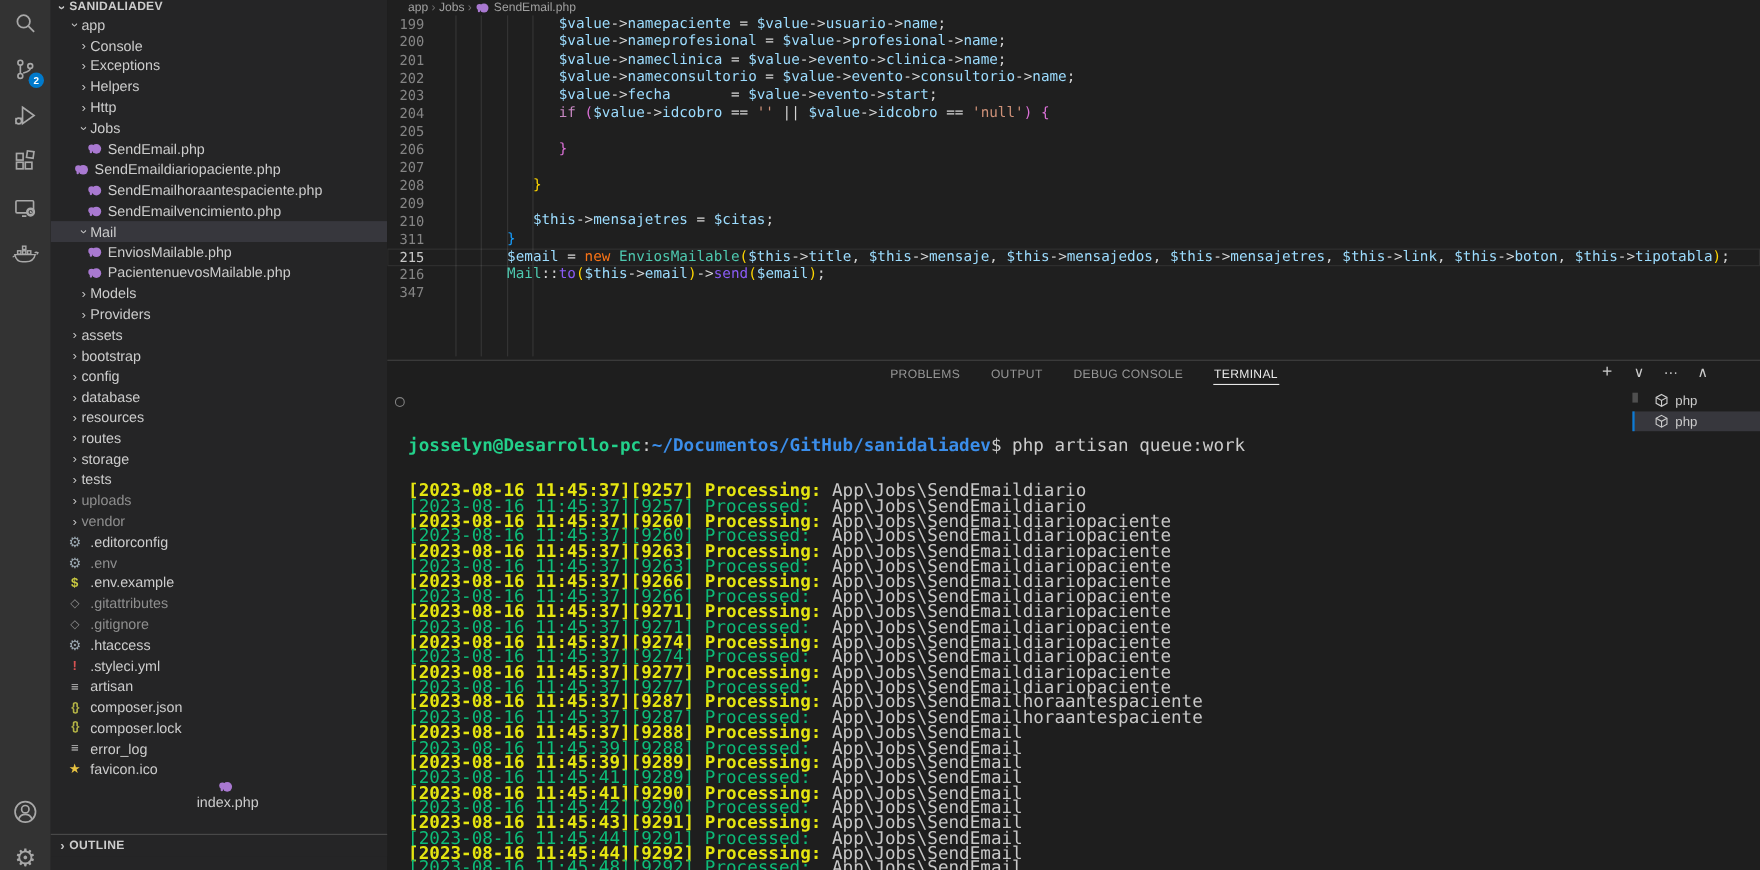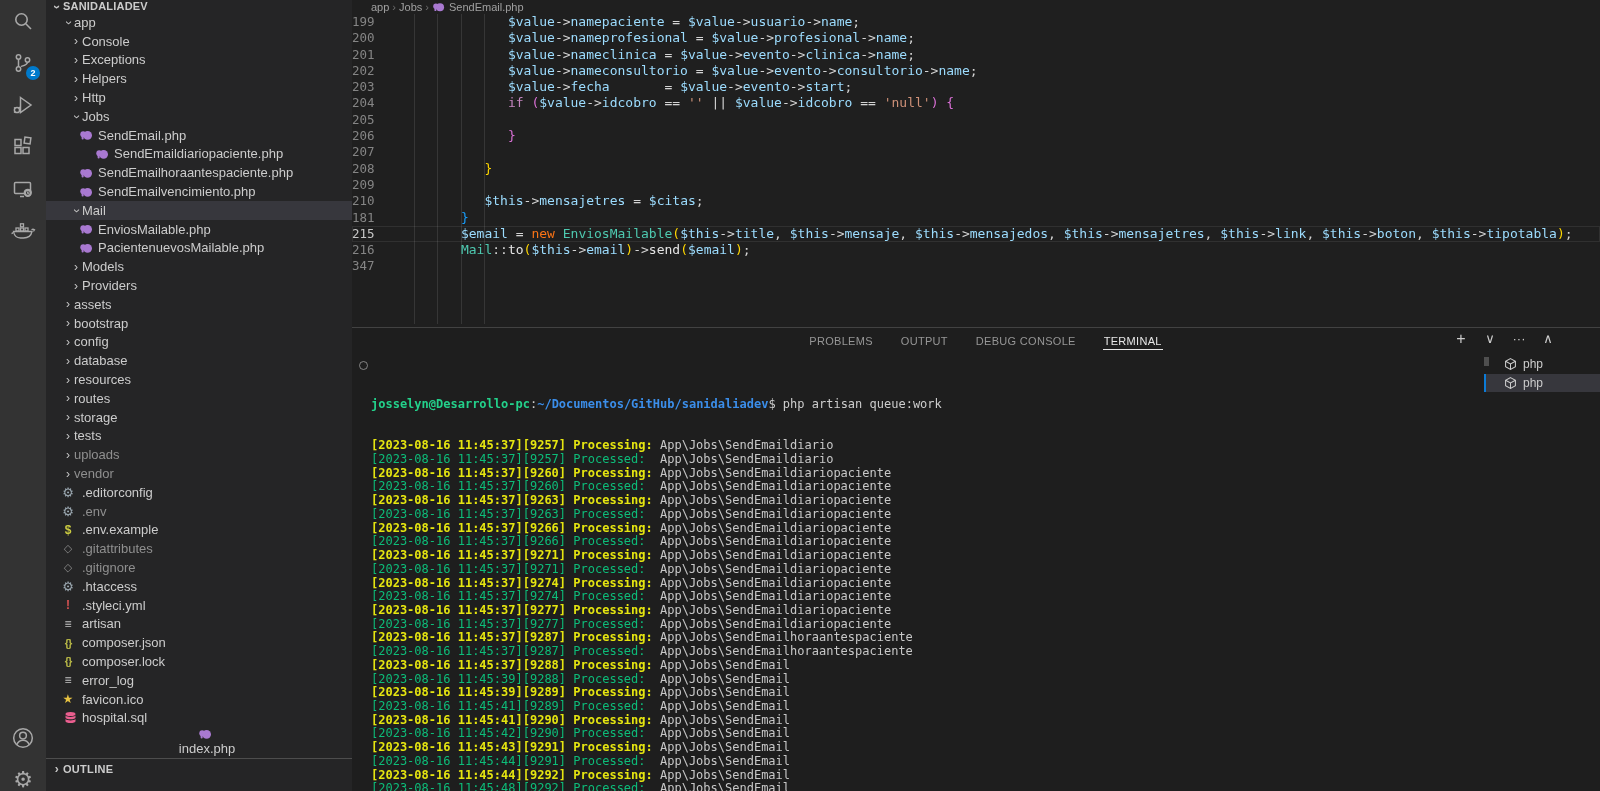--- a/index.html
+++ b/index.html
@@ -39,38 +39,38 @@
            letter-spacing:.3px;padding-left:5px;color:#cccccc;z-index:3;}
   
   .editor{position:absolute;left:352px;top:0;right:0;height:327px;background:#1f1f1f;overflow:hidden;}
   .breadcrumb{height:14px;display:flex;align-items:center;font-size:11px;color:#a0a0a0;padding-left:19px;gap:3px;}
   .breadcrumb .sep{color:#6e6e6e;font-size:11px;}
   .breadcrumb .fi{width:13px;margin-right:1px;}
   .codewrap{position:absolute;left:0;top:14px;right:0;bottom:0;
             font-family:"DejaVu Sans Mono",monospace;font-size:13px;line-height:16.3px;}
   .guide{position:absolute;top:0;bottom:3px;width:1px;background:#363636;}
   .cl{position:relative;height:16.3px;display:flex;white-space:pre;}
-  .cl .ln{width:45px;text-align:left;color:#858585;flex:none;font-size:12.5px;}
+  .cl .ln{width:45px;text-align:center;color:#858585;flex:none;font-size:12.5px;}
   .cl .lc{margin-left:17px;}
   .cl.active{outline:1px solid rgba(255,255,255,.08);outline-offset:-1px;}
   .cl.active .ln{color:#c6c6c6;}
   .tk-fg{color:#d4d4d4}.tk-var{color:#9cdcfe}.tk-kw{color:#c586c0}.tk-new{color:#f97316}
-  .tk-cls{color:#4ec9b0}.tk-fn{color:#e5e5e5}.tk-str{color:#ce9178}
+  .tk-cls{color:#4ec9b0}.tk-fn{color:#8b5cf6}.tk-str{color:#ce9178}
   .tk-b1{color:#ffd700}.tk-b2{color:#da70d6}.tk-b3{color:#179fff}
   
   .panel{position:absolute;left:352px;top:327px;right:0;bottom:0;background:#1e1e1e;border-top:1px solid #424242;}
   .panel-tabs{display:flex;align-items:center;height:24px;padding-left:19px;gap:26px;justify-content:center;}
   .ptab{font-size:11px;letter-spacing:.3px;color:#969696;cursor:pointer;padding:3px 1px 2px;position:relative;}
   .ptab.active{color:#e7e7e7;}
   .ptab.active::after{content:"";position:absolute;left:0;right:0;bottom:-1px;height:1px;background:#e7e7e7;}
   .panel-actions{position:absolute;top:3px;right:44px;display:flex;gap:13px;color:#cccccc;font-size:13px;}
   .pact{cursor:pointer;width:16px;text-align:center;}
   .pact.plus{font-size:16px;line-height:16px;}
   .term{position:absolute;left:0;top:26px;right:116px;bottom:0;overflow:hidden;
-        font-family:"DejaVu Sans Mono",monospace;font-size:12px;line-height:13.72px;
+        font-family:"DejaVu Sans Mono",monospace;font-size:16px;line-height:13.72px;
         padding:3px 0 0 19px;white-space:pre;}
   .tline{height:13.72px;}
   .tprompt .u{font-weight:bold;}
   .tprompt .p{font-weight:bold;}
   .tline .head-p{color:#e5e510;font-weight:bold;}
   .tline .head-d{color:#0dbc79;}
   .tline .job{color:#c8c8c8;}
   .cmd-circ{position:absolute;left:7px;top:7px;width:7px;height:7px;border:1px solid #9b9b9b;border-radius:50%;opacity:.8;}
   .termlist{position:absolute;top:27px;right:0;width:116px;bottom:0;font-size:12px;}
   .tl-item{height:18.5px;display:flex;align-items:center;gap:6px;padding-left:20px;color:#cccccc;cursor:pointer;}
@@ -199,21 +199,21 @@
             <svg width="14" height="14" viewBox="0 0 14 14">
               <g fill="#a979d1">
                 <circle cx="8.6" cy="7.3" r="4.4"></circle>
                 <circle cx="4.2" cy="6.2" r="2.9"></circle>
                 <rect x="2.6" y="6.2" width="2.1" height="5.2" rx="1"></rect>
               </g>
             </svg>
           </span>
           <span>SendEmail.php</span>
         </div>
-        <div class="trow" style="padding-left: 48px;">
+        <div class="trow" style="padding-left: 20px;">
           <span class="fi">
             <svg width="14" height="14" viewBox="0 0 14 14">
               <g fill="#a979d1">
                 <circle cx="8.6" cy="7.3" r="4.4"></circle>
                 <circle cx="4.2" cy="6.2" r="2.9"></circle>
                 <rect x="2.6" y="6.2" width="2.1" height="5.2" rx="1"></rect>
               </g>
             </svg>
           </span>
           <span>SendEmaildiariopaciente.php</span>
@@ -382,32 +382,20 @@
           <span class="fi">
             <span class="fi lines">≡</span>
           </span>
           <span>error_log</span>
         </div>
         <div class="trow" style="padding-left: 16px;">
           <span class="fi">
             <span class="fi star">★</span>
           </span>
           <span>favicon.ico</span>
-        </div>
-        <div class="trow" style="padding-left: 16px;">
-          <span class="fi">
-            <svg width="13" height="14" viewBox="0 0 13 14">
-              <g fill="#ea5e8f">
-                <ellipse cx="6.5" cy="3" rx="5" ry="2"></ellipse>
-                <path d="M1.5 4.5v2c0 1.1 2.2 1.8 5 1.8s5-.7 5-1.8v-2c-1 1-3 1.4-5 1.4s-4-.4-5-1.4z"></path>
-                <path d="M1.5 8v2.2C1.5 11.3 3.7 12 6.5 12s5-.7 5-1.8V8c-1 1-3 1.4-5 1.4S2.5 9 1.5 8z"></path>
-              </g>
-            </svg>
-          </span>
-          <span>hospital.sql</span>
         </div>
         <div class="trow" style="padding-left: 16px; flex-direction: column;">
           <span class="fi">
             <svg width="14" height="14" viewBox="0 0 14 14">
               <g fill="#a979d1">
                 <circle cx="8.6" cy="7.3" r="4.4"></circle>
                 <circle cx="4.2" cy="6.2" r="2.9"></circle>
                 <rect x="2.6" y="6.2" width="2.1" height="5.2" rx="1"></rect>
               </g>
             </svg>
@@ -448,21 +436,21 @@
         <div class="cl"><span class="ln">201</span><span class="lc"><span class="tk-fg">            </span><span class="tk-var">$value</span><span class="tk-fg">-&gt;</span><span class="tk-var">nameclinica</span><span class="tk-fg"> = </span><span class="tk-var">$value</span><span class="tk-fg">-&gt;</span><span class="tk-var">evento</span><span class="tk-fg">-&gt;</span><span class="tk-var">clinica</span><span class="tk-fg">-&gt;</span><span class="tk-var">name</span><span class="tk-fg">;</span></span></div>
         <div class="cl"><span class="ln">202</span><span class="lc"><span class="tk-fg">            </span><span class="tk-var">$value</span><span class="tk-fg">-&gt;</span><span class="tk-var">nameconsultorio</span><span class="tk-fg"> = </span><span class="tk-var">$value</span><span class="tk-fg">-&gt;</span><span class="tk-var">evento</span><span class="tk-fg">-&gt;</span><span class="tk-var">consultorio</span><span class="tk-fg">-&gt;</span><span class="tk-var">name</span><span class="tk-fg">;</span></span></div>
         <div class="cl"><span class="ln">203</span><span class="lc"><span class="tk-fg">            </span><span class="tk-var">$value</span><span class="tk-fg">-&gt;</span><span class="tk-var">fecha</span><span class="tk-fg">       = </span><span class="tk-var">$value</span><span class="tk-fg">-&gt;</span><span class="tk-var">evento</span><span class="tk-fg">-&gt;</span><span class="tk-var">start</span><span class="tk-fg">;</span></span></div>
         <div class="cl"><span class="ln">204</span><span class="lc"><span class="tk-fg">            </span><span class="tk-kw">if</span><span class="tk-fg"> </span><span class="tk-b2">(</span><span class="tk-var">$value</span><span class="tk-fg">-&gt;</span><span class="tk-var">idcobro</span><span class="tk-fg"> == </span><span class="tk-str">''</span><span class="tk-fg"> || </span><span class="tk-var">$value</span><span class="tk-fg">-&gt;</span><span class="tk-var">idcobro</span><span class="tk-fg"> == </span><span class="tk-str">'null'</span><span class="tk-b2">)</span><span class="tk-b2"> {</span></span></div>
         <div class="cl"><span class="ln">205</span><span class="lc"></span></div>
         <div class="cl"><span class="ln">206</span><span class="lc"><span class="tk-fg">            </span><span class="tk-b2">}</span></span></div>
         <div class="cl"><span class="ln">207</span><span class="lc"></span></div>
         <div class="cl"><span class="ln">208</span><span class="lc"><span class="tk-fg">         </span><span class="tk-b1">}</span></span></div>
         <div class="cl"><span class="ln">209</span><span class="lc"></span></div>
         <div class="cl"><span class="ln">210</span><span class="lc"><span class="tk-fg">         </span><span class="tk-var">$this</span><span class="tk-fg">-&gt;</span><span class="tk-var">mensajetres</span><span class="tk-fg"> = </span><span class="tk-var">$citas</span><span class="tk-fg">;</span></span></div>
-        <div class="cl"><span class="ln">181</span><span class="lc"><span class="tk-fg">      </span><span class="tk-b3">}</span></span></div>
+        <div class="cl"><span class="ln">311</span><span class="lc"><span class="tk-fg">      </span><span class="tk-b3">}</span></span></div>
         <div class="cl active"><span class="ln">215</span><span class="lc"><span class="tk-fg">      </span><span class="tk-var">$email</span><span class="tk-fg"> = </span><span class="tk-new">new</span><span class="tk-fg"> </span><span class="tk-cls">EnviosMailable</span><span class="tk-b1">(</span><span class="tk-var">$this</span><span class="tk-fg">-&gt;</span><span class="tk-var">title</span><span class="tk-fg">, </span><span class="tk-var">$this</span><span class="tk-fg">-&gt;</span><span class="tk-var">mensaje</span><span class="tk-fg">, </span><span class="tk-var">$this</span><span class="tk-fg">-&gt;</span><span class="tk-var">mensajedos</span><span class="tk-fg">, </span><span class="tk-var">$this</span><span class="tk-fg">-&gt;</span><span class="tk-var">mensajetres</span><span class="tk-fg">, </span><span class="tk-var">$this</span><span class="tk-fg">-&gt;</span><span class="tk-var">link</span><span class="tk-fg">, </span><span class="tk-var">$this</span><span class="tk-fg">-&gt;</span><span class="tk-var">boton</span><span class="tk-fg">, </span><span class="tk-var">$this</span><span class="tk-fg">-&gt;</span><span class="tk-var">tipotabla</span><span class="tk-b1">)</span><span class="tk-fg">;</span></span></div>
         <div class="cl"><span class="ln">216</span><span class="lc"><span class="tk-fg">      </span><span class="tk-cls">Mail</span><span class="tk-fg">::</span><span class="tk-fn">to</span><span class="tk-b1">(</span><span class="tk-var">$this</span><span class="tk-fg">-&gt;</span><span class="tk-var">email</span><span class="tk-b1">)</span><span class="tk-fg">-&gt;</span><span class="tk-fn">send</span><span class="tk-b1">(</span><span class="tk-var">$email</span><span class="tk-b1">)</span><span class="tk-fg">;</span></span></div>
         <div class="cl"><span class="ln">347</span><span class="lc"></span></div>
       </div>
   </div>
 
   <div class="panel">
     <div class="panel-tabs" id="panel-tabs">
         <div class="ptab">PROBLEMS</div>
         <div class="ptab">OUTPUT</div>

